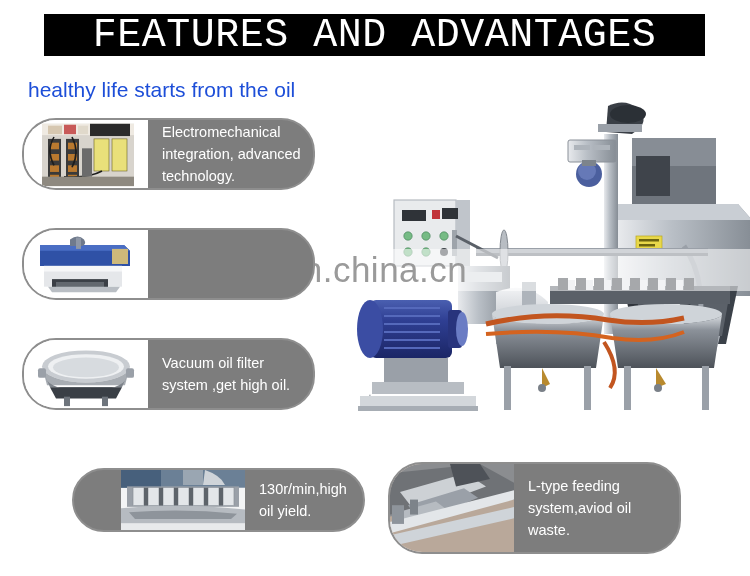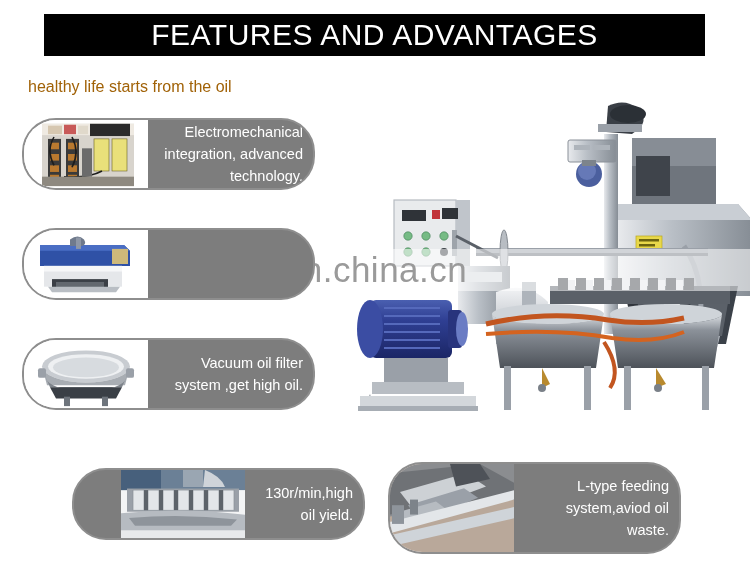--- a/index.html
+++ b/index.html
@@ -12,39 +12,38 @@
   }
   #page{position:relative;width:750px;height:576px;overflow:hidden;background:#fff;}
 
   
   .banner{
     position:absolute;left:44px;top:14px;width:661px;height:42px;
     background:#000;
     display:flex;align-items:center;justify-content:center;
   }
   .banner-text{
-    color:#fff;font-size:30px;letter-spacing:0.5px;
-    font-family:Liberation Sans, sans-serif;
+    color:#fff;font-size:40px;letter-spacing:0.5px;
+    font-family:Liberation Mono, monospace;
     white-space:nowrap;
   }
   .subtitle{
     position:absolute;left:28px;top:78px;
-    font-size:16px;color:#a16207;white-space:nowrap;
+    font-size:21px;color:#1d4ed8;white-space:nowrap;
   }
 
   
   .pill{
     position:absolute;
     border:2px solid #8e8e8e;
     border-radius:34px;
     background:#7d7d7d;
     overflow:hidden;
     display:flex;align-items:stretch;
     box-sizing:border-box;
-    text-align:right;
   }
   .pill-img{
     background:#ffffff;
     flex:0 0 auto;
     position:relative;
     display:flex;align-items:center;justify-content:center;
     overflow:hidden;
   }
   .pill-text{
     flex:1 1 auto;
@@ -310,21 +309,21 @@
         <path d="M26 50 l72 0 l-6 12 l-60 0 z" fill="#3a3f46"></path>
         <rect x="14" y="30" width="8" height="10" rx="2" fill="#9aa0a8"></rect>
         <rect x="102" y="30" width="8" height="10" rx="2" fill="#9aa0a8"></rect>
         <rect x="40" y="60" width="6" height="10" fill="#6e747c"></rect>
         <rect x="78" y="60" width="6" height="10" fill="#6e747c"></rect>
       </svg>
     </div>
     <div class="pill-text">Vacuum oil filter system ,get high oil.</div>
   </div>
 
-  <div class="pill" style="left:72px;top:468px;width:293px;height:72px;padding-left:47px;">
+  <div class="pill" style="left:72px;top:468px;width:293px;height:64px;padding-left:47px;">
     <div class="pill-img" style="width:124px;">
       <svg class="thumb" viewBox="0 0 124 88" preserveAspectRatio="none">
         <rect width="124" height="88" fill="#f3f4f5"></rect>
         <rect x="0" y="0" width="124" height="26" fill="#6b8096"></rect>
         <rect x="0" y="0" width="40" height="26" fill="#47607c"></rect>
         <rect x="62" y="0" width="20" height="22" fill="#9aa6b2"></rect>
         <path d="M84 0 q16 8 20 22 l-22 0 z" fill="#cfd4d9"></path>
         <rect x="6" y="24" width="112" height="30" fill="#9aa0a8"></rect>
         <g fill="#e3e6e9" stroke="#8a9098" stroke-width="0.7">
           <rect x="12" y="26" width="11" height="26"></rect>

